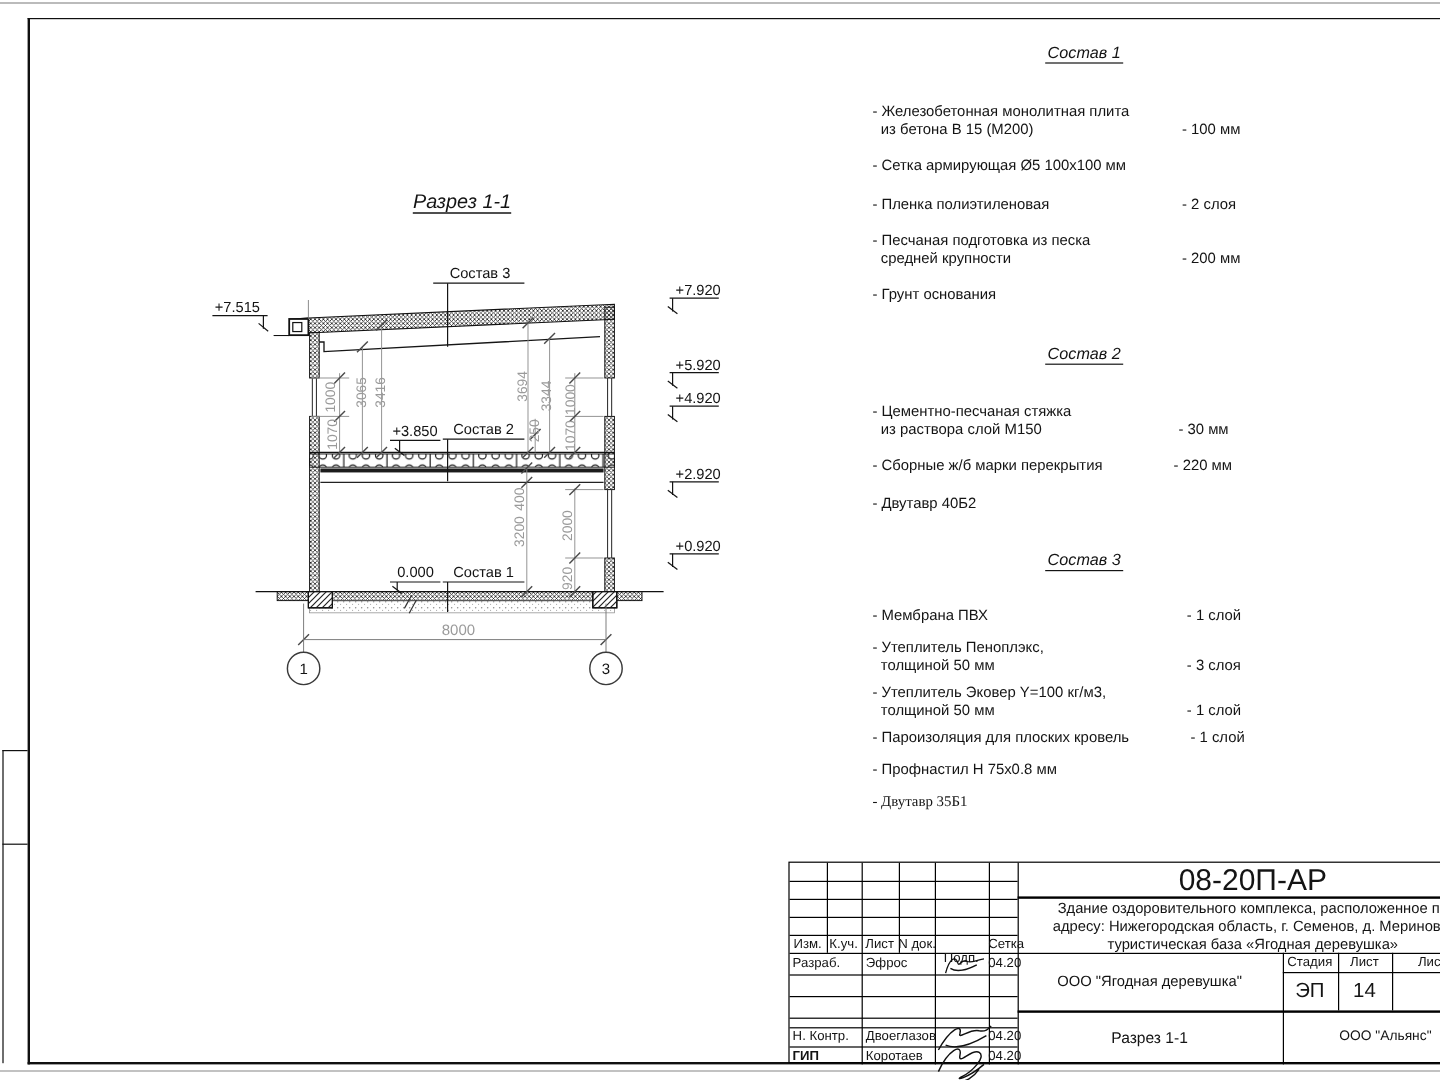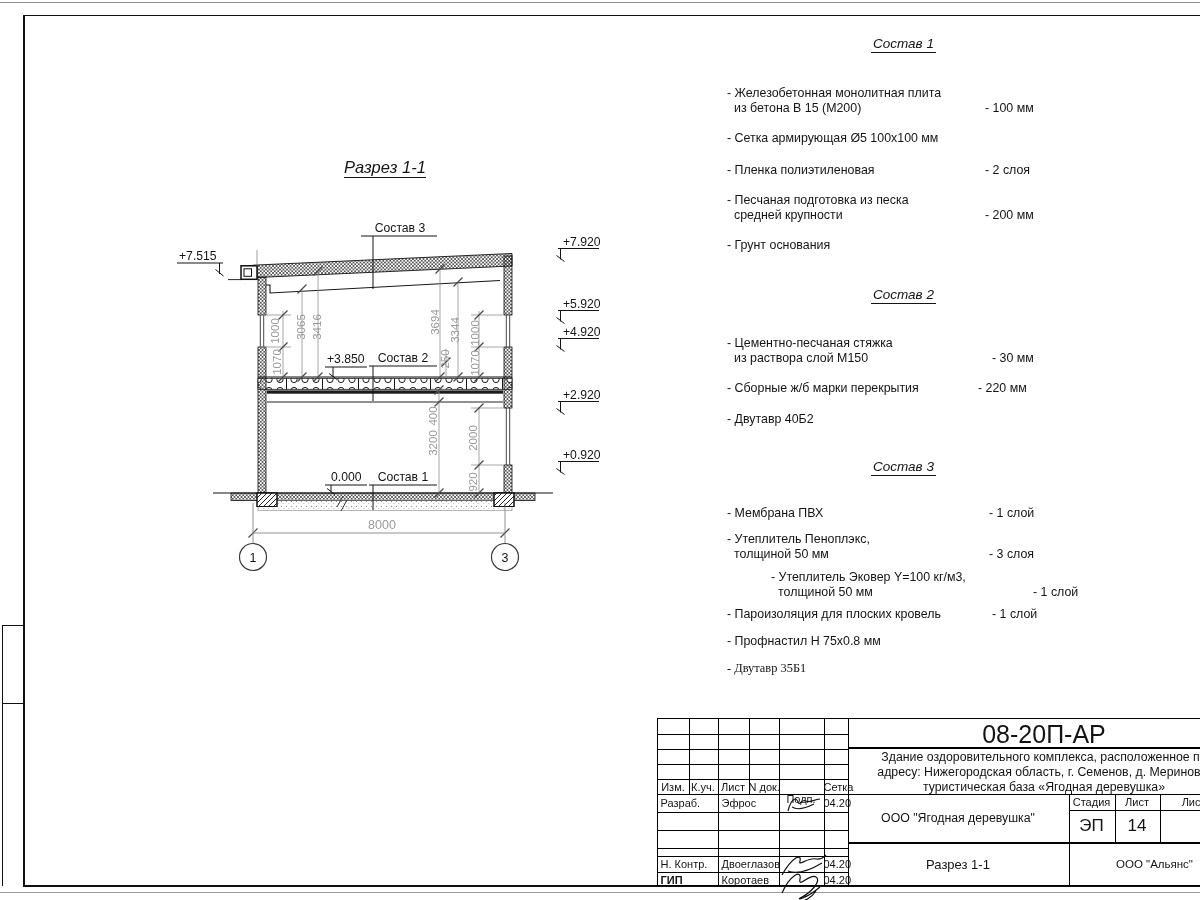--- a/index.html
+++ b/index.html
@@ -259,21 +259,21 @@
   <div class="comp-item" style="top:238px;">
     <div class="l1">- Грунт основания</div>
   </div>
 </div>
 
 <div>
   <div class="comp-head" style="left:871px;top:287px;">Состав 2</div>
   <div class="comp-item" style="top:336px;">
     <div class="l1">- Цементно-песчаная стяжка</div>
     <div class="l2">из раствора слой М150</div>
-    <div class="val on-l2" style="left:265px;">- 30 мм</div>
+    <div class="val on-l2" style="left:255px;">- 30 мм</div>
   </div>
   <div class="comp-item" style="top:381px;">
     <div class="l1">- Сборные ж/б марки перекрытия</div>
     <div class="val" style="left:251px;">- 220 мм</div>
   </div>
   <div class="comp-item" style="top:412px;">
     <div class="l1">- Двутавр 40Б2</div>
   </div>
 </div>
 
@@ -281,21 +281,21 @@
   <div class="comp-head" style="left:871px;top:459px;">Состав 3</div>
   <div class="comp-item" style="top:506px;">
     <div class="l1">- Мембрана ПВХ</div>
     <div class="val" style="left:262px;">- 1 слой</div>
   </div>
   <div class="comp-item" style="top:532px;">
     <div class="l1">- Утеплитель Пеноплэкс,</div>
     <div class="l2">толщиной 50 мм</div>
     <div class="val on-l2" style="left:262px;">- 3 слоя</div>
   </div>
-  <div class="comp-item" style="top:570px;margin-left:44px;">
+  <div class="comp-item" style="top:570px;">
     <div class="l1">- Утеплитель Эковер Y=100 кг/м3,</div>
     <div class="l2">толщиной 50 мм</div>
     <div class="val on-l2" style="left:262px;">- 1 слой</div>
   </div>
   <div class="comp-item" style="top:607px;">
     <div class="l1">- Пароизоляция для плоских кровель</div>
     <div class="val" style="left:265px;">- 1 слой</div>
   </div>
   <div class="comp-item" style="top:634px;">
     <div class="l1">- Профнастил Н 75х0.8 мм</div>

